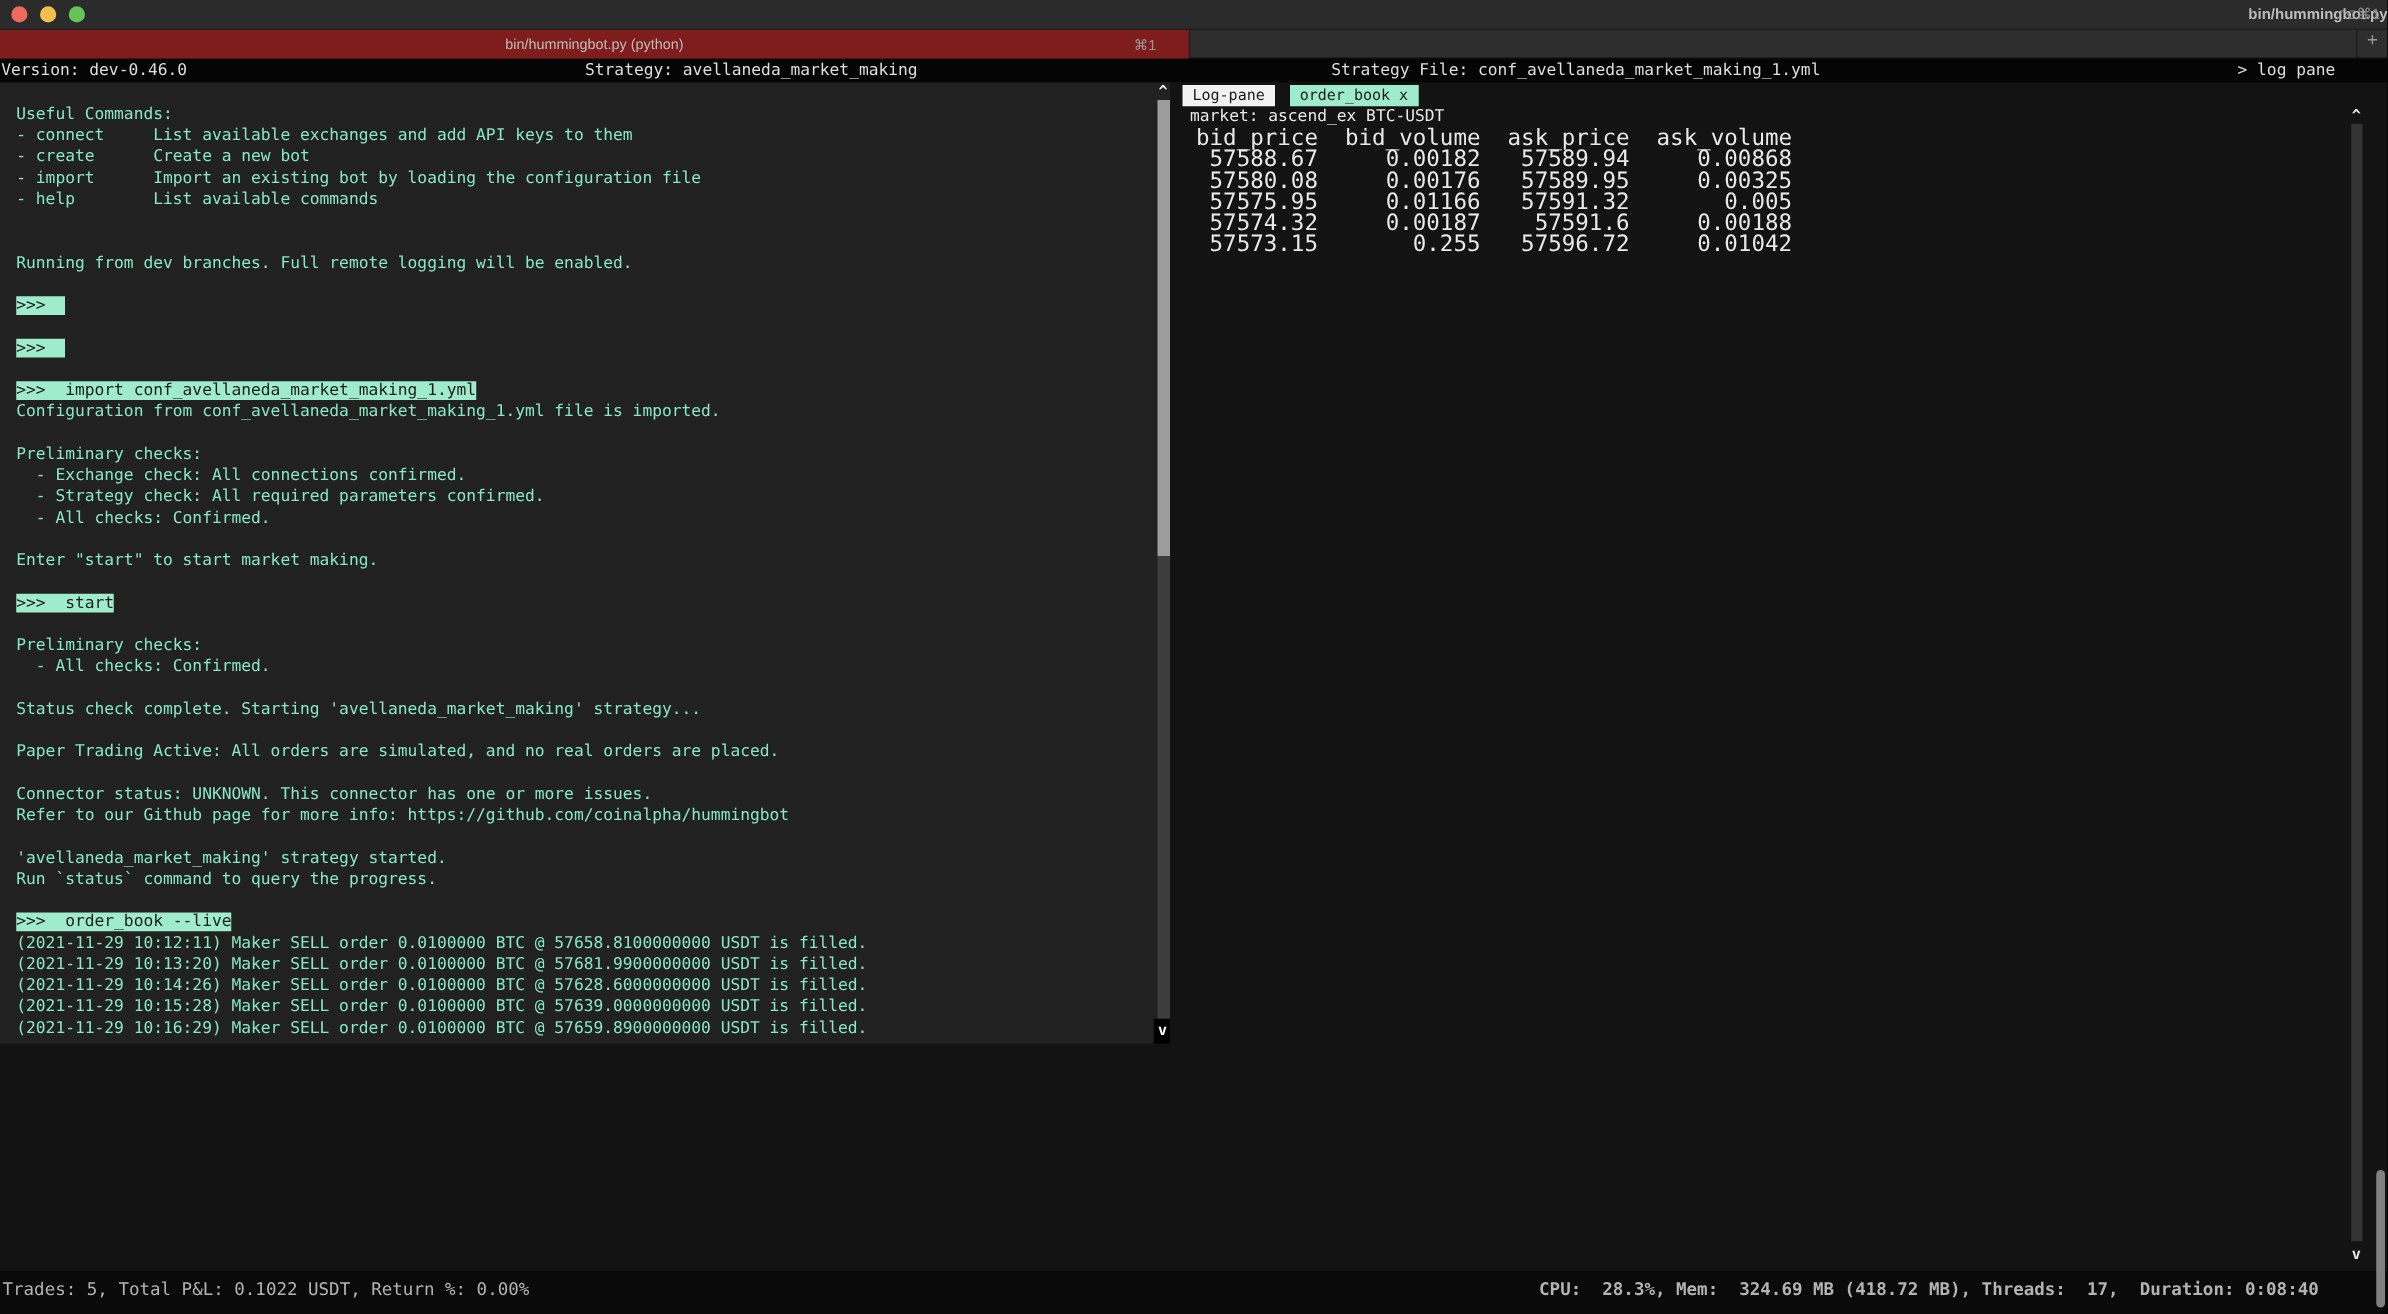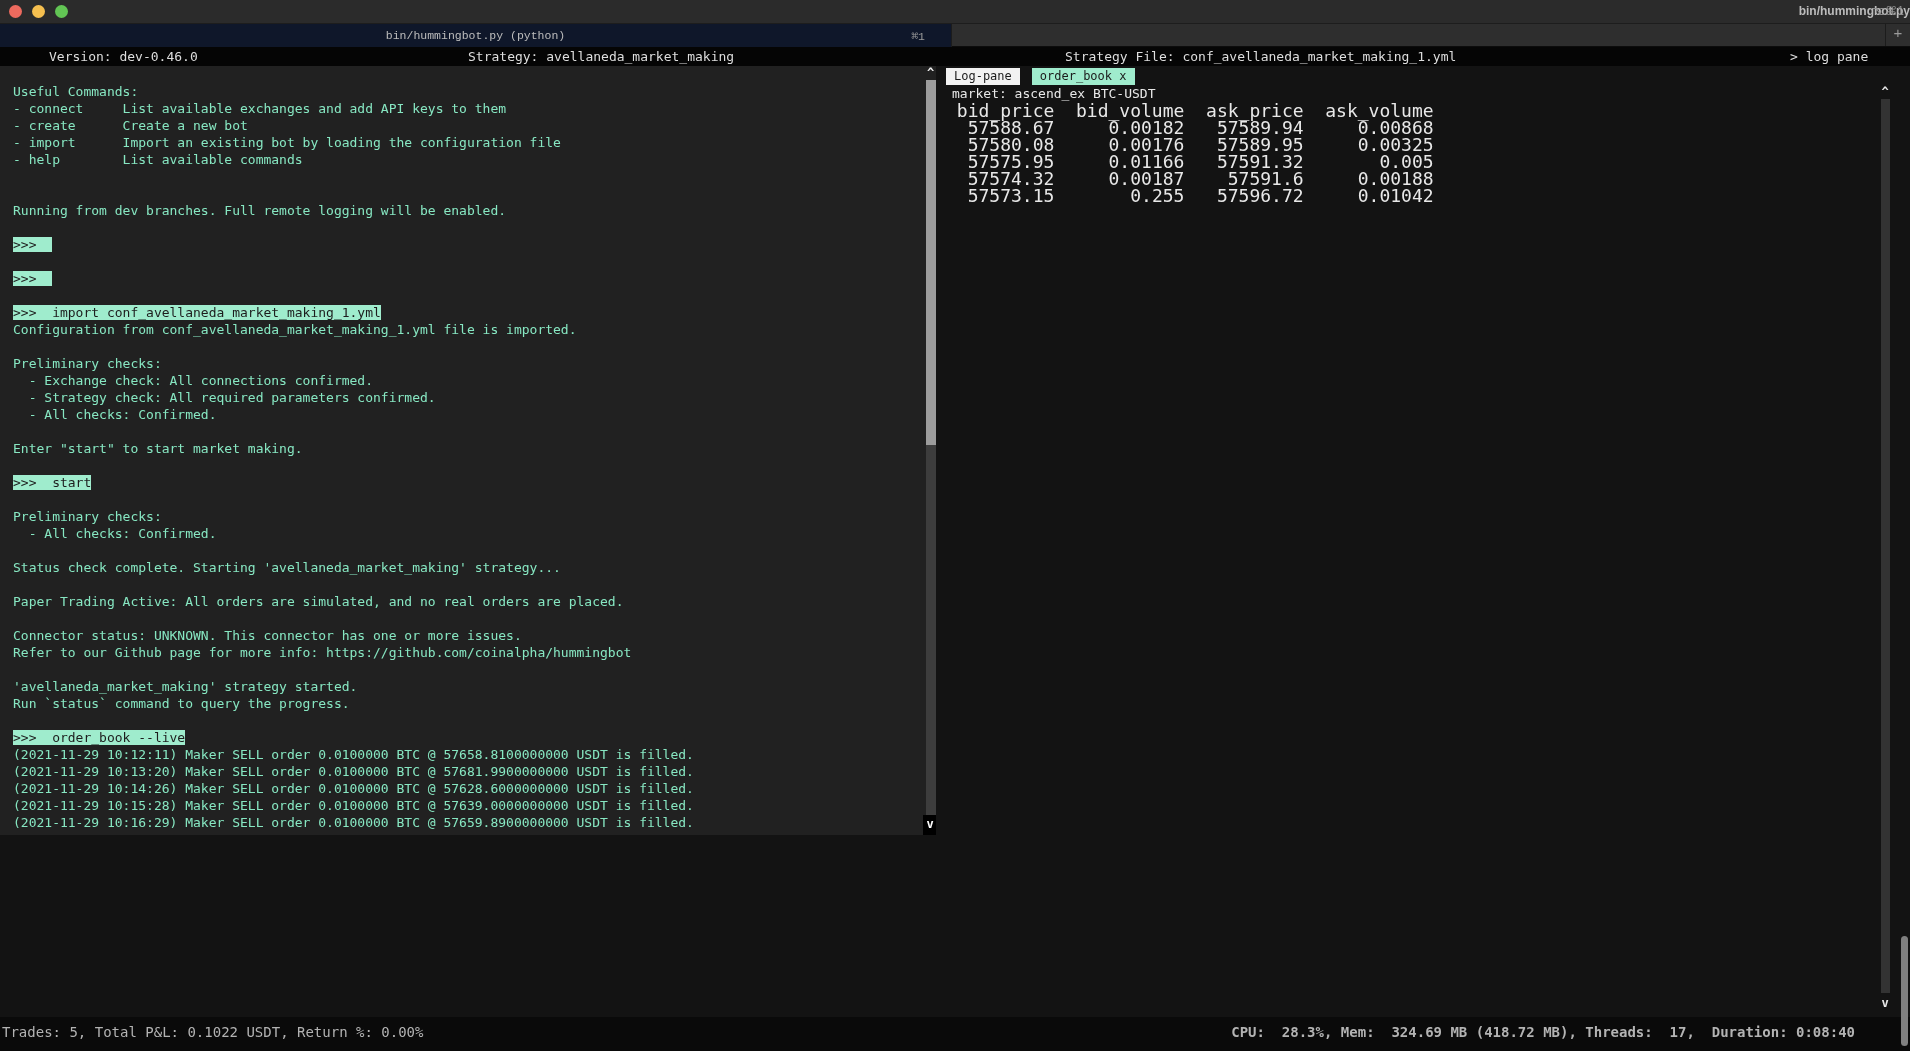--- a/index.html
+++ b/index.html
@@ -15,33 +15,33 @@
   .light.green{left:55px;background:#62c554;}
   .title-text{position:absolute;top:4px;left:0;right:0;text-align:right;
               font:600 12px "Liberation Sans",sans-serif;color:#bcbcbc;}
   .title-shortcut{position:absolute;top:4px;right:6px;font:12px "Liberation Sans",sans-serif;color:#8f8f8f;}
 
   
   .tabbar{position:absolute;left:0;top:24px;width:100%;height:23px;background:#2e2e2e;
           border-bottom:1px solid #0c0c0c;box-sizing:border-box;}
   .tab{position:absolute;top:0;height:23px;display:flex;align-items:center;justify-content:center;
        font:11.5px "Liberation Sans",sans-serif;color:#bdbdbd;box-sizing:border-box;}
-  .tab.active{background:#0f172a;font-family:Liberation Mono, monospace;}
+  .tab.active{background:#7f1d1d;}
   .tab .tab-shortcut{position:absolute;right:26px;color:#9a9a9a;}
   .tab .spinner{position:absolute;right:52px;color:#9a9a9a;font-size:12px;}
   .tab1{left:0;width:952px;border-right:1px solid #1c1c1c;}
   .tab2{left:952px;width:934px;}
   .newtab{position:absolute;right:0;top:24px;width:24px;height:22px;border-left:1px solid #1c1c1c;
           color:#9a9a9a;text-align:center;line-height:22px;font:15px "Liberation Sans",sans-serif;}
 
   
   .headerbar{position:absolute;left:0;top:47px;width:100%;height:19px;background:#050505;
              color:#dedede;font-size:13px;line-height:19px;}
   .headerbar span{position:absolute;white-space:pre;}
-  .hb-version{left:1px;margin-left:48px;}
+  .hb-version{left:1px;}
   .hb-strategy{left:468px;}
   .hb-file{left:1065px;}
   .hb-logpane{left:1790px;}
 
   
   .left-log{position:absolute;left:0;top:66px;width:936px;height:769px;background:#212121;
             box-sizing:border-box;padding:17px 0 0 13px;color:#87e7c2;font-size:13px;
             line-height:17px;white-space:pre;overflow:hidden;}
   .log-line{height:17px;}
   .hl{background:#9feccd;color:#1d1d1d;}

